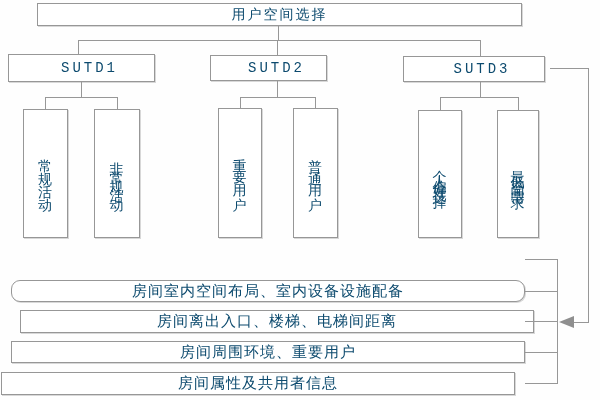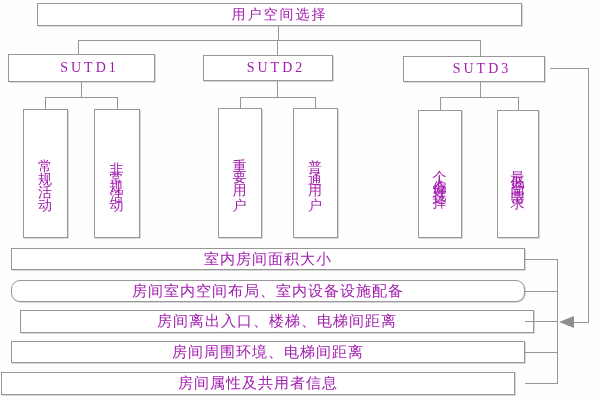--- a/index.html
+++ b/index.html
@@ -2,40 +2,40 @@
 <html><head>
 <meta charset="utf-8">
 <style>
   html, body { margin: 0; padding: 0; background: #ffffff; }
   #canvas {
     position: relative;
     width: 600px;
     height: 400px;
     background: #fefefe;
     font-family: "Liberation Sans", "DejaVu Sans", sans-serif;
-    color: #a21caf;
+    color: #0c4a6e;
     overflow: hidden;
   }
   .box {
     position: absolute;
     box-sizing: border-box;
     background: #ffffff;
     border: 1px solid #979797;
     box-shadow: 1px 1px 0 #d8d8d8;
     display: flex;
     align-items: center;
     justify-content: center;
   }
   .node-label {
     font-size: 14px;
     letter-spacing: 2px;
     white-space: nowrap;
   }
   .sutd-label {
-    font-family: Liberation Serif, serif;
+    font-family: Liberation Mono, monospace;
     font-size: 14px;
     letter-spacing: 3px;
     white-space: nowrap;
     margin-left: 16px;
   }
   .row-label {
     font-size: 15px;
     letter-spacing: 1px;
     white-space: nowrap;
   }
@@ -70,21 +70,21 @@
 
   <div class="vline" style="left:278px; top:26px; height:14px;"></div>
   <div class="hline" style="left:78px; top:40px; width:403px;"></div>
   <div class="vline" style="left:78px; top:40px; height:14px;"></div>
   <div class="vline" style="left:277px; top:40px; height:15px;"></div>
   <div class="vline" style="left:480px; top:40px; height:16px;"></div>
 
   <div class="box" style="left:8px; top:54px; width:147px; height:28px;">
     <span class="sutd-label">SUTD1</span>
   </div>
-  <div class="box" style="left:203px; top:55px; width:130px; height:26px;">
+  <div class="box" style="left:210px; top:55px; width:117px; height:26px;">
     <span class="sutd-label">SUTD2</span>
   </div>
   <div class="box" style="left:403px; top:56px; width:142px; height:26px;">
     <span class="sutd-label">SUTD3</span>
   </div>
 
   <div class="vline" style="left:81px; top:82px; height:15px;"></div>
   <div class="hline" style="left:45px; top:97px; width:72px;"></div>
   <div class="vline" style="left:45px; top:97px; height:12px;"></div>
   <div class="vline" style="left:117px; top:97px; height:12px;"></div>
@@ -116,31 +116,28 @@
   </div>
   <div class="box" style="left:497px; top:110px; width:42px; height:128px;">
     <span class="vtext v6">最低空间需求</span>
   </div>
 
   <div class="hline" style="left:550px; top:68px; width:38px;"></div>
   <div class="vline" style="left:588px; top:68px; height:255px;"></div>
   <div class="hline" style="left:573px; top:322px; width:16px;"></div>
   <div class="arrow-left" style="left:559px; top:316px;"></div>
 
-  <div class="box" style="left:11px; top:248px; width:514px; height:22px;">
-    <span class="row-label">室内房间面积大小</span>
-  </div>
   <div class="box" style="left:11px; top:280px; width:514px; height:22px;border-radius:9px;">
     <span class="row-label">房间室内空间布局、室内设备设施配备</span>
   </div>
   <div class="box" style="left:20px; top:310px; width:514px; height:23px;">
     <span class="row-label">房间离出入口、楼梯、电梯间距离</span>
   </div>
   <div class="box" style="left:11px; top:341px; width:514px; height:22px;">
-    <span class="row-label">房间周围环境、电梯间距离</span>
+    <span class="row-label">房间周围环境、重要用户</span>
   </div>
   <div class="box" style="left:1px; top:372px; width:514px; height:23px;">
     <span class="row-label">房间属性及共用者信息</span>
   </div>
 
   <div class="hline" style="left:525px; top:259px; width:32px;"></div>
   <div class="hline" style="left:525px; top:291px; width:32px;"></div>
   <div class="hline" style="left:525px; top:321px; width:32px;"></div>
   <div class="hline" style="left:525px; top:352px; width:32px;"></div>
   <div class="hline" style="left:525px; top:383px; width:32px;"></div>

